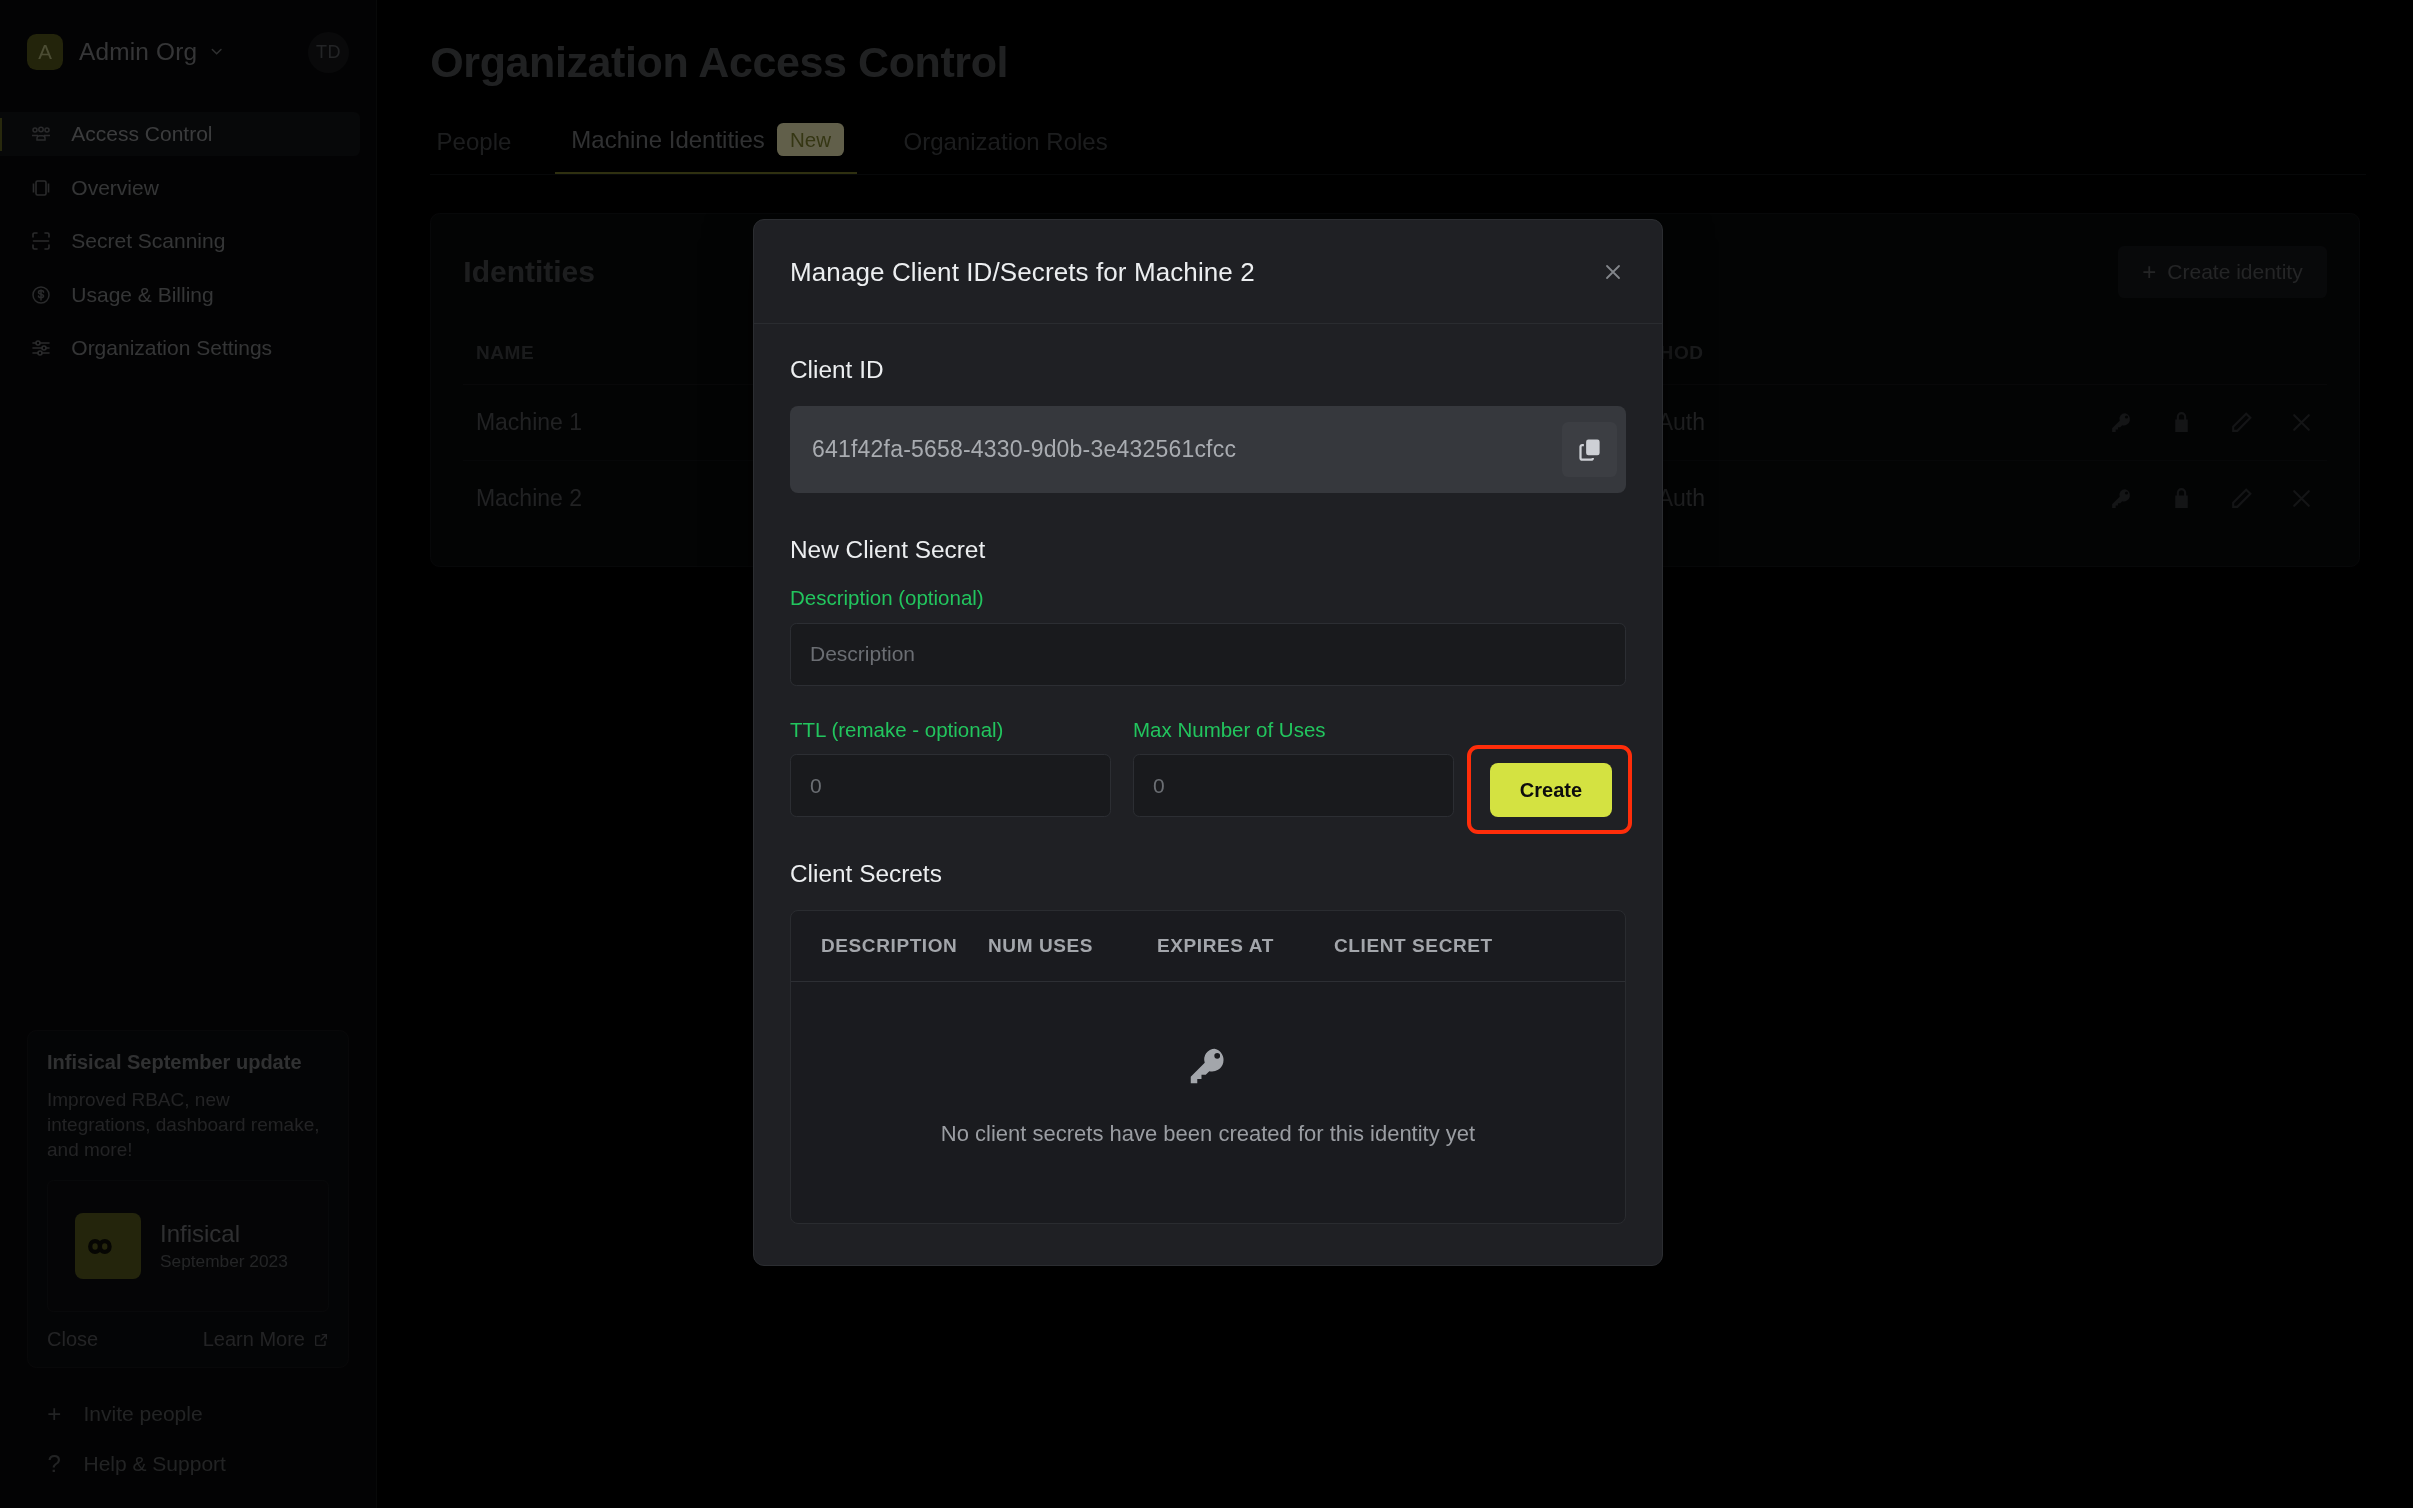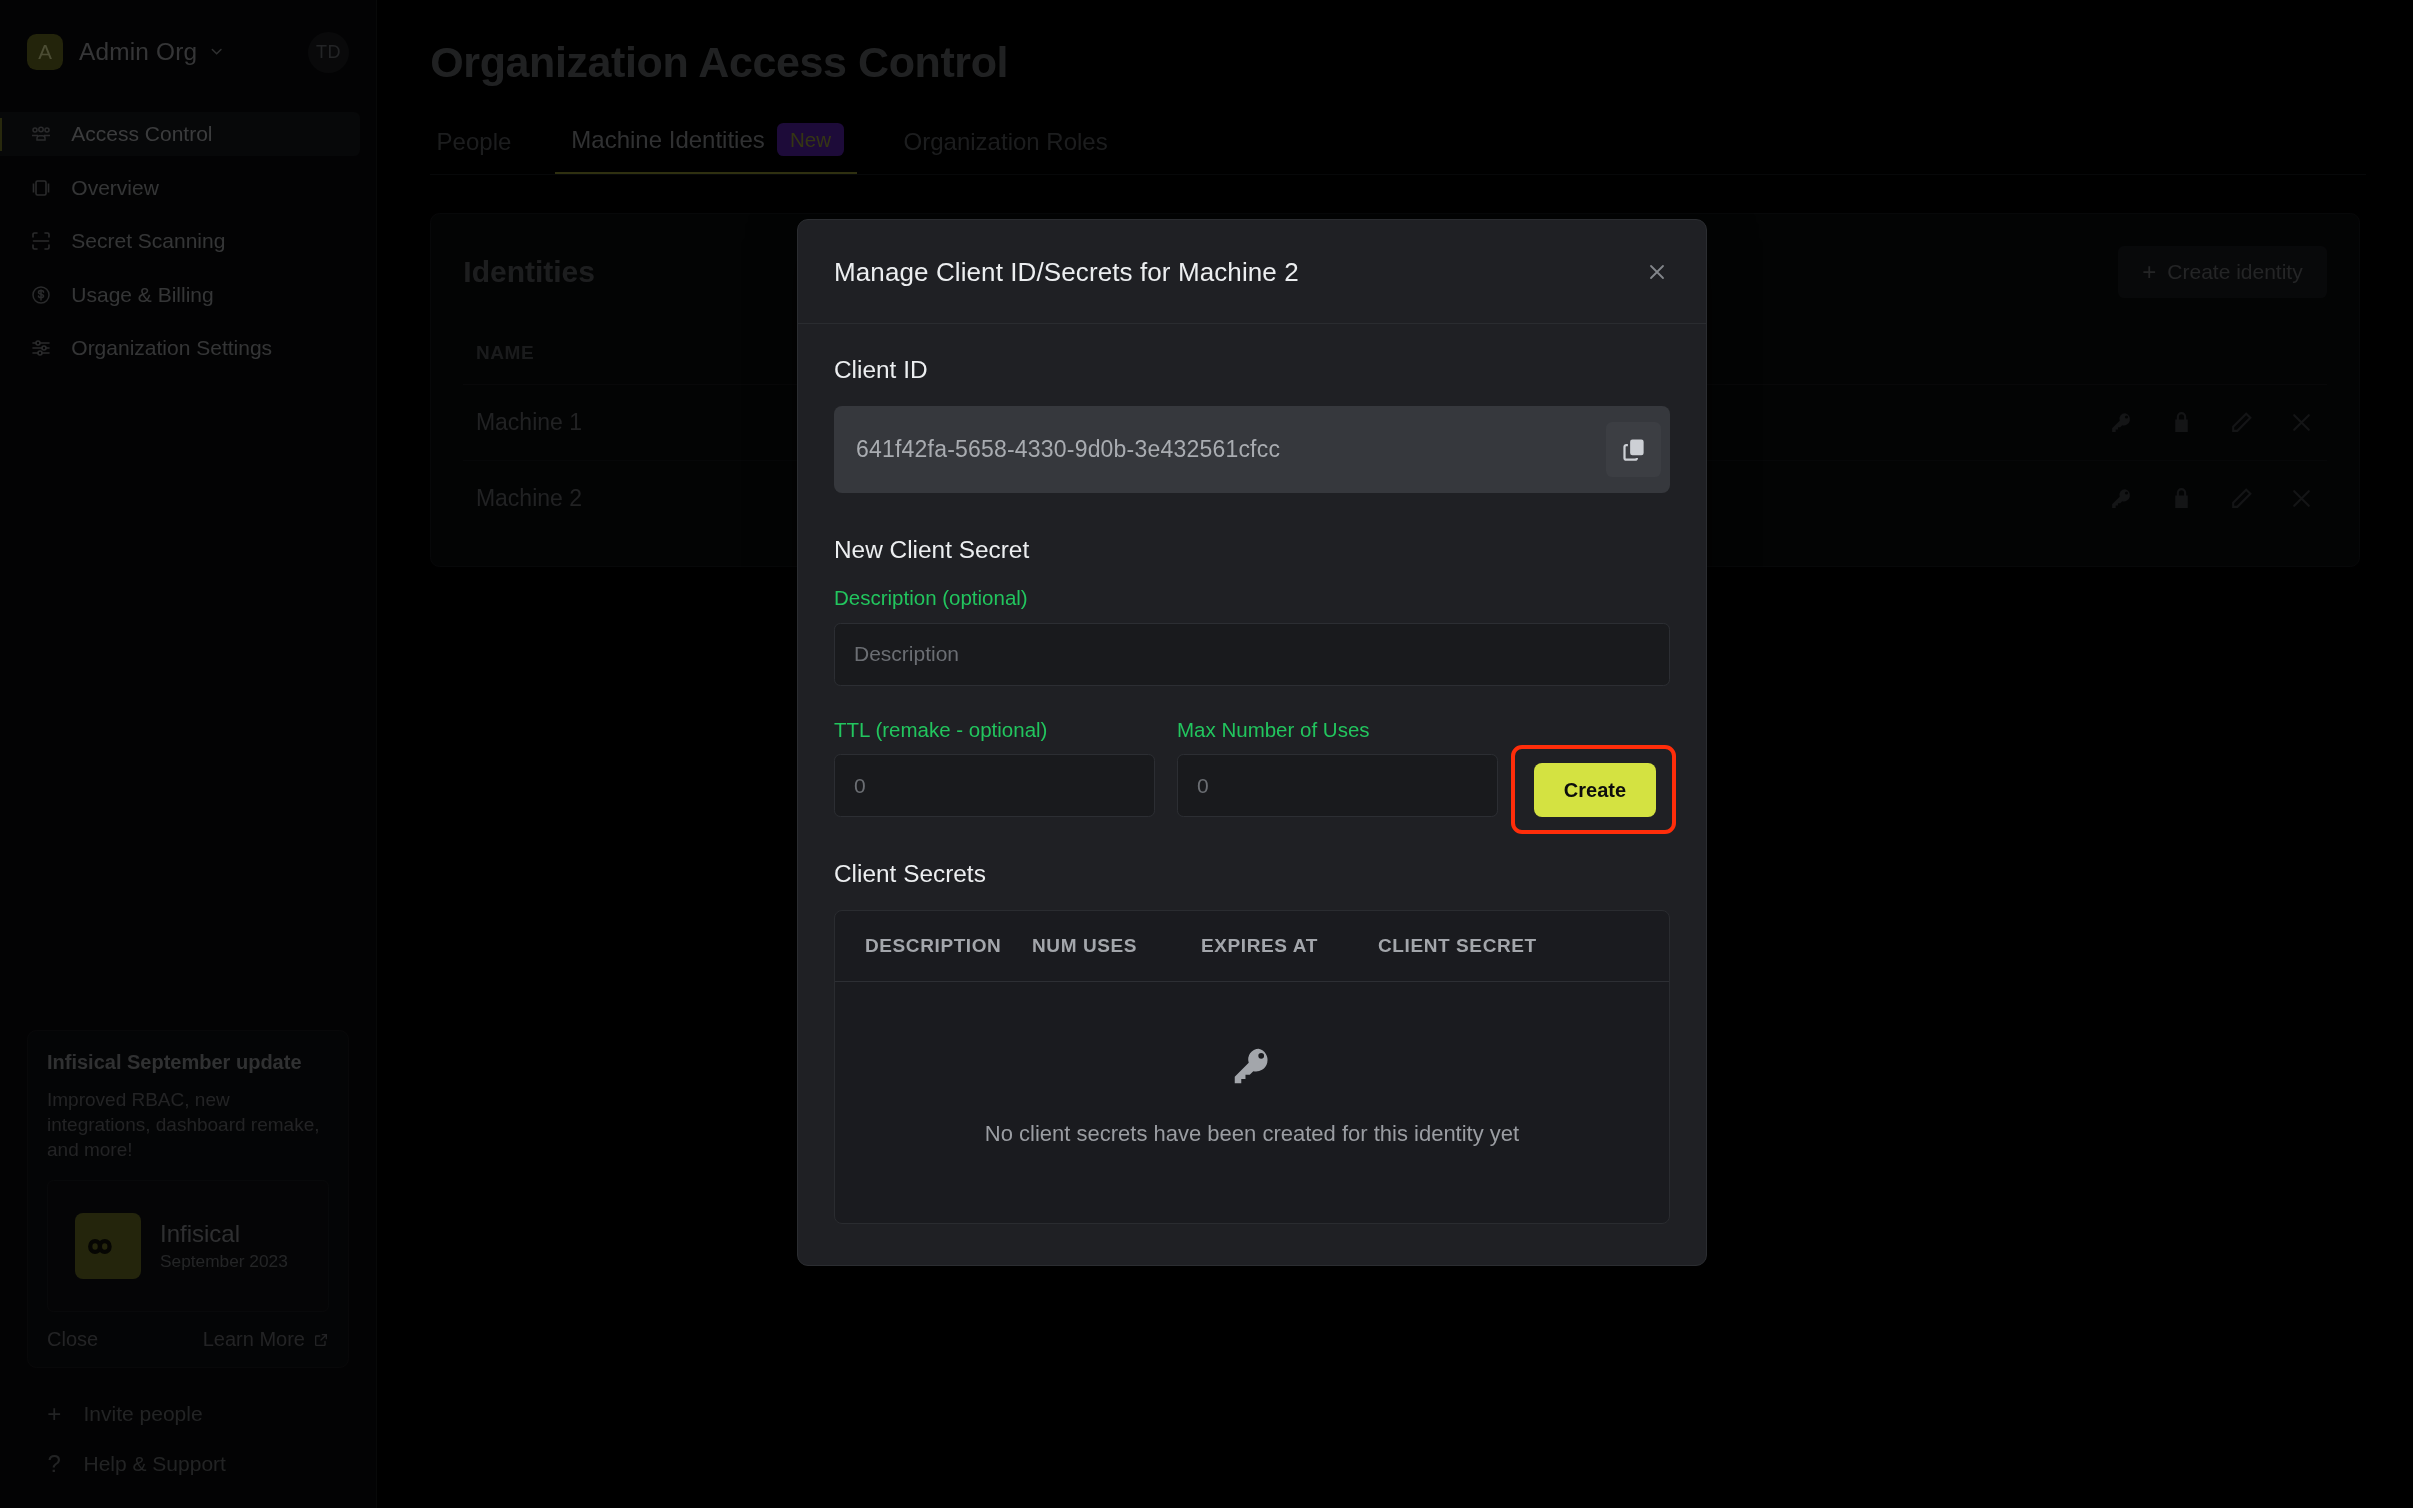--- a/index.html
+++ b/index.html
@@ -115,21 +115,21 @@
     font-size: 24px; color: #4b4d50; padding: 0 24px 17.3px 24px;
     display: flex; align-items: center; gap: 12.6px; position: relative;
   }
   .tab:first-child { padding-left: 6.3px; }
   .tab.active { color: #7e8083; }
   .tab.active::after {
     content: ""; position: absolute; left: 8px; right: 11px; bottom: -0.8px;
     height: 2.4px; background: #7c7f2b;
   }
   .badge-new {
-    background: #4c1d95; color: #8b8e33; font-size: 20.5px;
+    background: #fef9c3; color: #8b8e33; font-size: 20.5px;
     padding: 4.7px 12.6px; border-radius: 6.3px;
   }
 
   .card {
     margin: 38px 6.3px 0 6.3px;
     background: #0a0b0d;
     border: 0.8px solid #141518;
     border-radius: 9.5px;
     padding: 32px 32px 30px 32px;
     position: relative;
@@ -161,21 +161,20 @@
   .overlay {
     position: absolute; inset: 0; background: rgba(0,0,0,0.62); z-index: 50;
   }
   .modal {
     position: absolute; left: 753px; top: 219px; width: 910px;
     background: #1f2024;
     border: 0.8px solid #2b2d31;
     border-radius: 11px;
     z-index: 60;
     box-shadow: 0 16px 47px rgba(0,0,0,.6);
-    margin-left: 44px;
   }
   .modal-head {
     display: flex; align-items: center;
     padding: 36px 33px 35px 36px;
     border-bottom: 0.8px solid #2a2c30;
   }
   .modal-title { font-size: 26px; color: #eceef0; letter-spacing: 0.1px; }
   .modal-close {
     margin-left: auto; width: 32px; height: 32px; color: #83868b;
     display: flex; align-items: center; justify-content: center;

